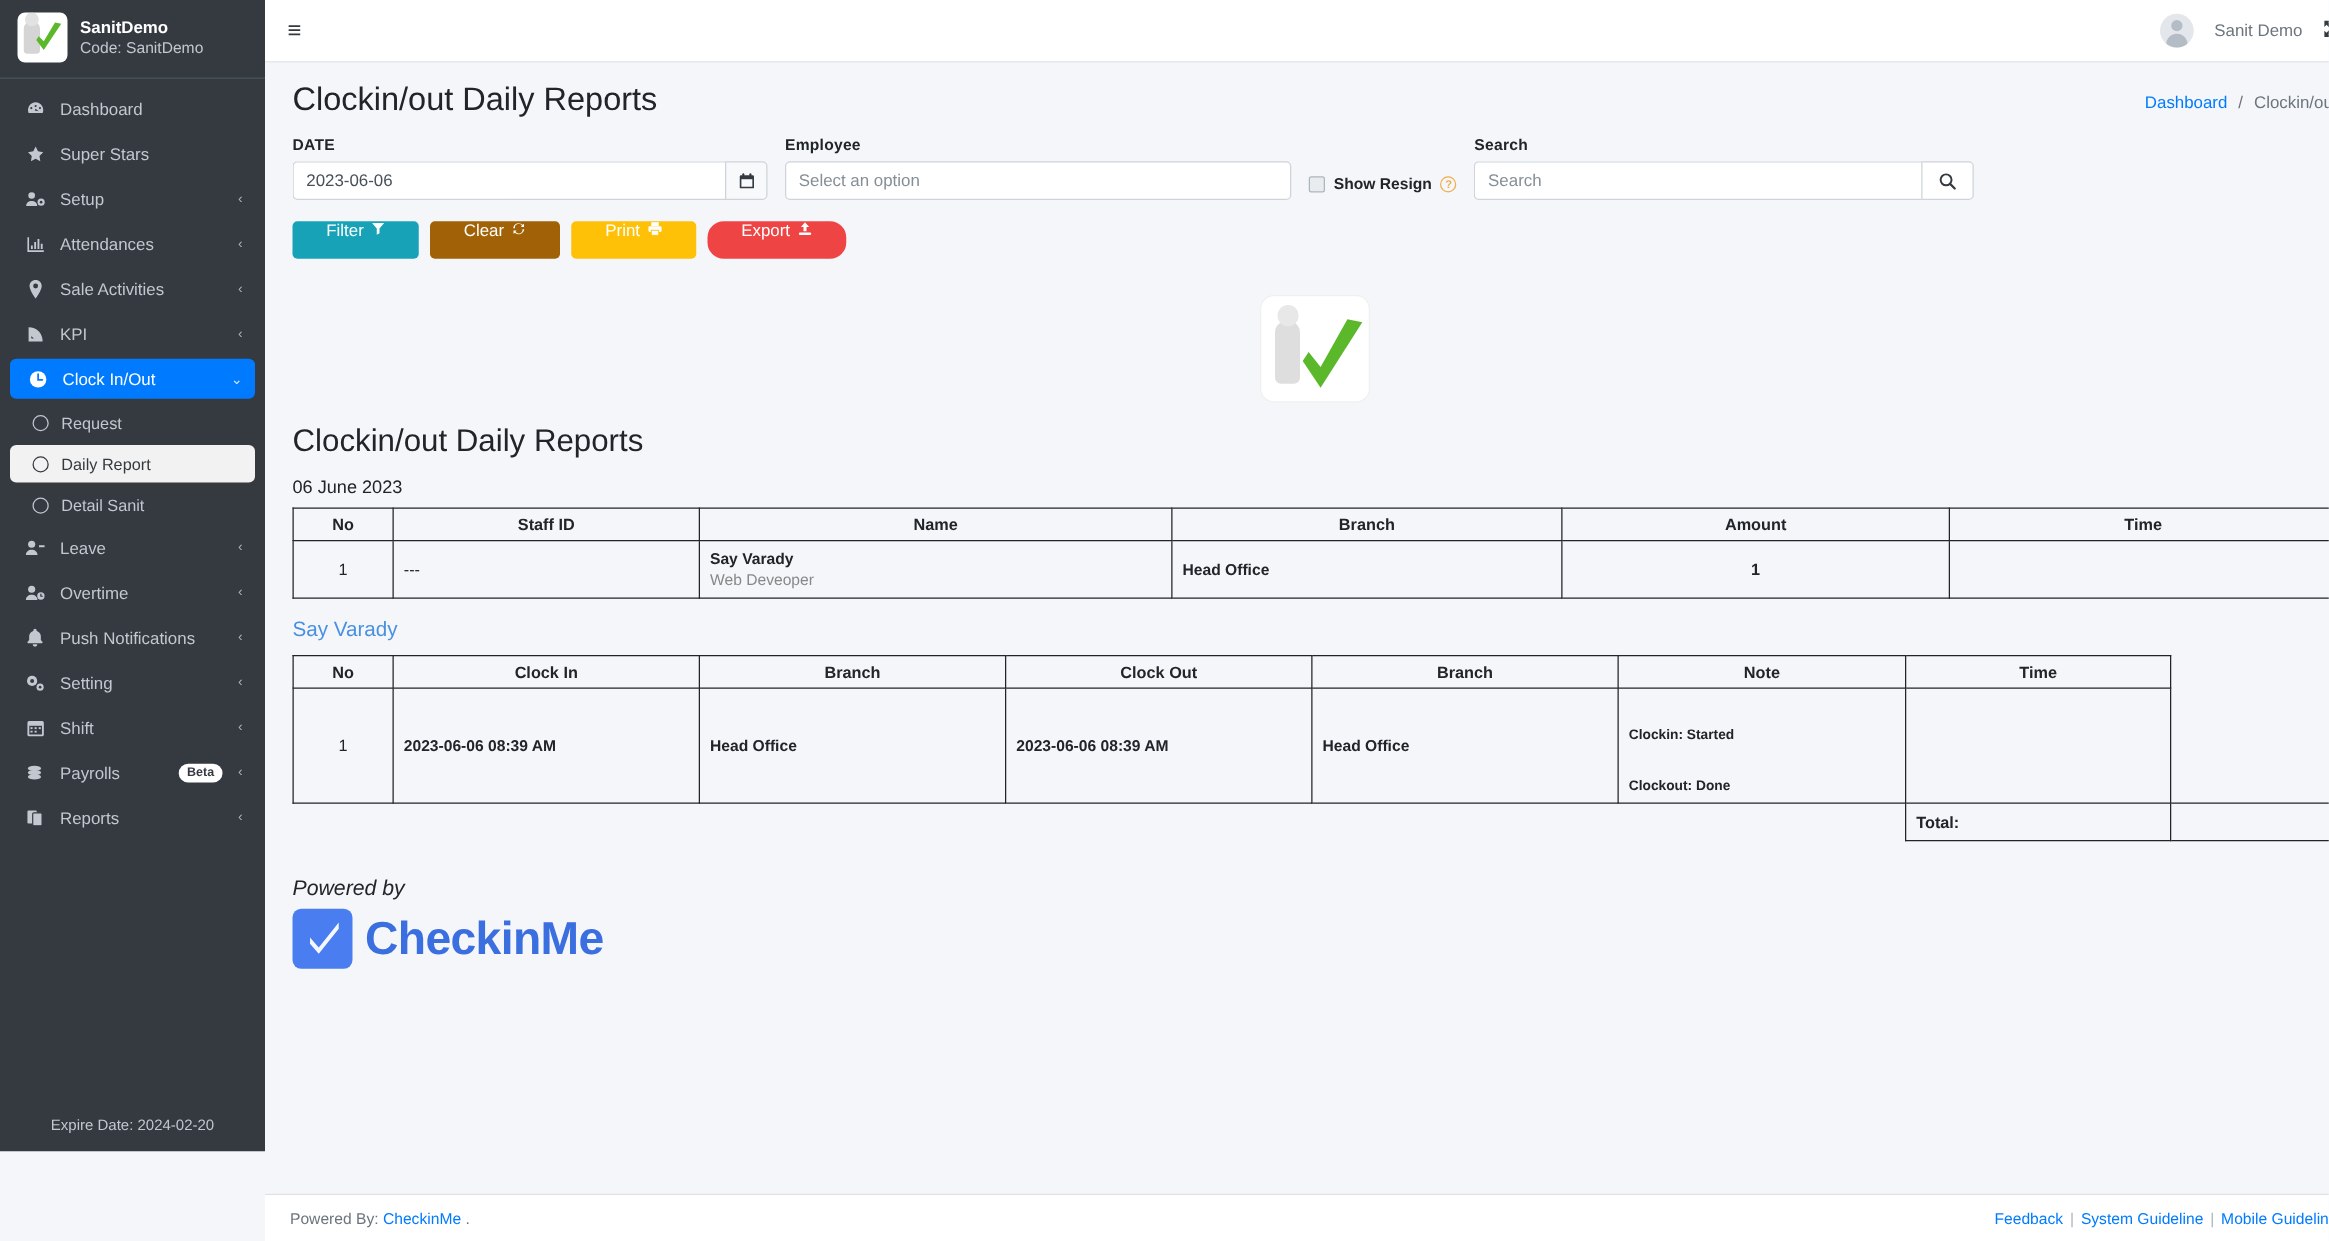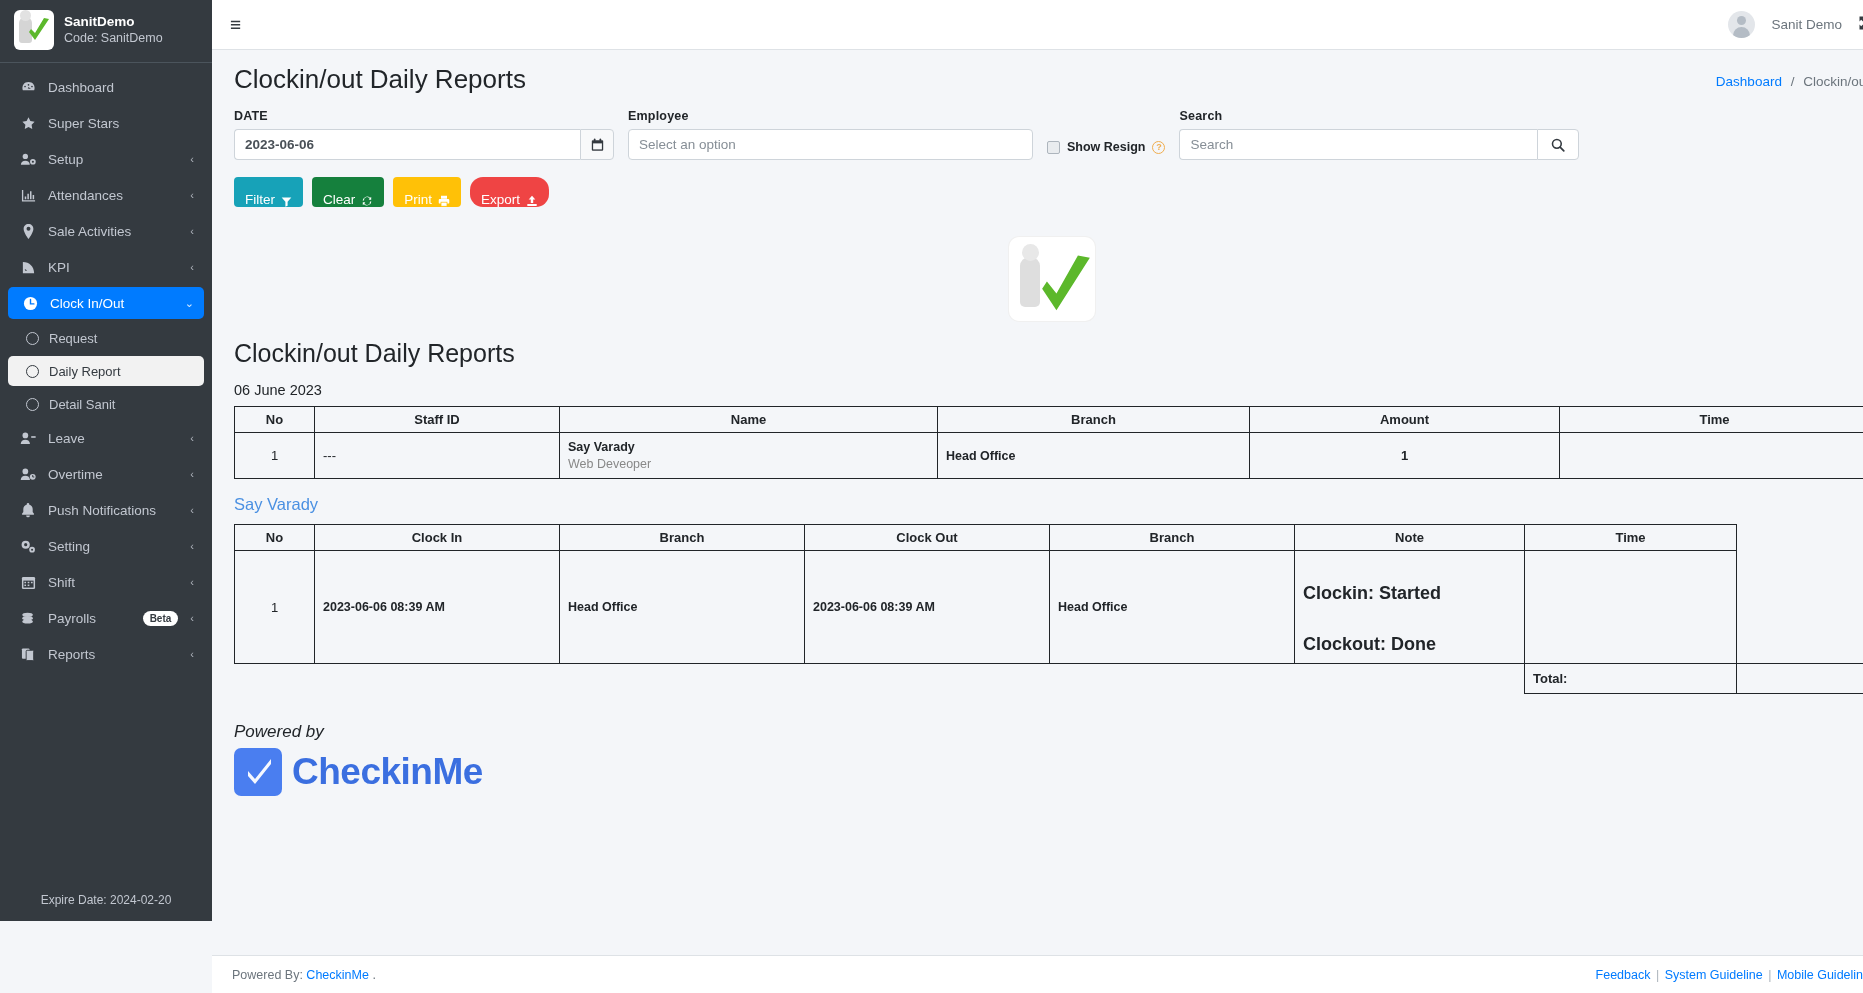--- a/index.html
+++ b/index.html
@@ -115,21 +115,21 @@
   .filters { display: flex; align-items: flex-end; padding: 14px 22px 0 22px; gap: 14px; }
   .fgroup { display: flex; flex-direction: column; }
   .flabel { font-size: 12.5px; font-weight: bold; color: #212529; margin-bottom: 6px; letter-spacing: .2px; }
   .date-wrap { display: flex; width: 380px; }
   .inp {
     height: 31px; border: 1px solid #ced4da; border-radius: 4px;
     padding: 0 10px; font-size: 13.5px; color: #495057; background: #fff;
     font-family: "Liberation Sans", sans-serif; outline: none;
   }
   .inp::placeholder { color: #868e96; }
-  .date-wrap .inp { flex: 1 1 auto; border-radius: 4px 0 0 4px; border-right: none; font-weight: bold; }
+  .date-wrap .inp { flex: 1 1 auto; border-radius: 4px 0 0 4px; border-right: none; }
   .cal-btn {
     width: 34px; border: 1px solid #ced4da; border-radius: 0 4px 4px 0;
     background: #f8f9fa; display: flex; align-items: center; justify-content: center;
     cursor: pointer; color: #343a40; font-size: 13px;
   }
   .emp-col { width: 405px; }
   .emp-top { display: flex; align-items: center; justify-content: space-between; }
   .resign-box { display: flex; align-items: center; gap: 7px; margin-bottom: 6px; }
   .chk {
     width: 13px; height: 13px; border: 1px solid #adb5bd; border-radius: 2px;
@@ -147,26 +147,26 @@
   .search-wrap .inp { flex: 1 1 auto; border-radius: 4px 0 0 4px; border-right: none; }
   .search-btn {
     width: 42px; background: #fff; border: 1px solid #ced4da; border-radius: 0 4px 4px 0;
     display: flex; align-items: center; justify-content: center; cursor: pointer;
     color: #343a40;
   }
 
   .btnrow { display: flex; gap: 9px; padding: 17px 22px 0 22px; }
   .btn {
     height: 30px; border: none; border-radius: 4px; color: #fff;
-    font-size: 13.5px; padding: 0 11px; cursor: pointer;
-    display: inline-flex; align-items: flex-end; gap: 6px;
+    font-size: 13.5px; padding: 0 27px; cursor: pointer;
+    display: inline-flex; align-items: flex-start; gap: 6px;
     font-family: "Liberation Sans", sans-serif;
   }
   .btn-filter { background: #17a2b8; }
-  .btn-clear  { background: #15803d; }
+  .btn-clear  { background: #a16207; }
   .btn-print  { background: #ffc107; color: #fff; }
   .btn-export { background: #ef4444; border-radius: 13px; }
 
   .report-area { padding: 0 22px; }
   .center-logo { display: flex; justify-content: center; padding: 30px 0 12px 0; }
   .logo-card {
     width: 86px; height: 84px; background: #fff; border-radius: 10px;
     position: relative; overflow: hidden; box-shadow: 0 0 0 1px #f0f0f0;
   }
   .logo-card .fig2 {
@@ -184,21 +184,21 @@
   table.rpt th, table.rpt td {
     border: 1px solid #212529; font-size: 13px; color: #212529;
     padding: 5px 8px; vertical-align: middle;
   }
   table.rpt th { font-weight: 700; text-align: center; height: 26px; }
   .c-center { text-align: center; }
   .nm-main { font-weight: bold; font-size: 12.5px; }
   .nm-sub { color: #888; font-size: 12.5px; margin-top: 3px; }
   .emp-link { color: #4a90e2; font-size: 16.5px; margin: 16px 0 10px 0; display: block;
               text-decoration: none; cursor: pointer; }
-  .note-line { font-weight: bold; font-size: 18px; line-height: 1.5; margin-top: 24px; }
+  .note-line { font-weight: bold; font-size: 11px; line-height: 1.5; margin-top: 24px; }
   .total-row td { border: 1px solid #212529; }
   .total-lbl { color: #4a90e2; font-weight: bold; font-size: 13px; }
   .nb { border: none !important; }
 
   .powered { margin-top: 28px; }
   .powered-txt { font-style: italic; font-size: 17px; color: #212529; }
   .cm-logo { display: flex; align-items: center; gap: 10px; margin-top: 6px; }
   .cm-mark {
     width: 48px; height: 48px; border-radius: 7px; background: #4a7ef0;
     position: relative; display: flex; align-items: center; justify-content: center;

